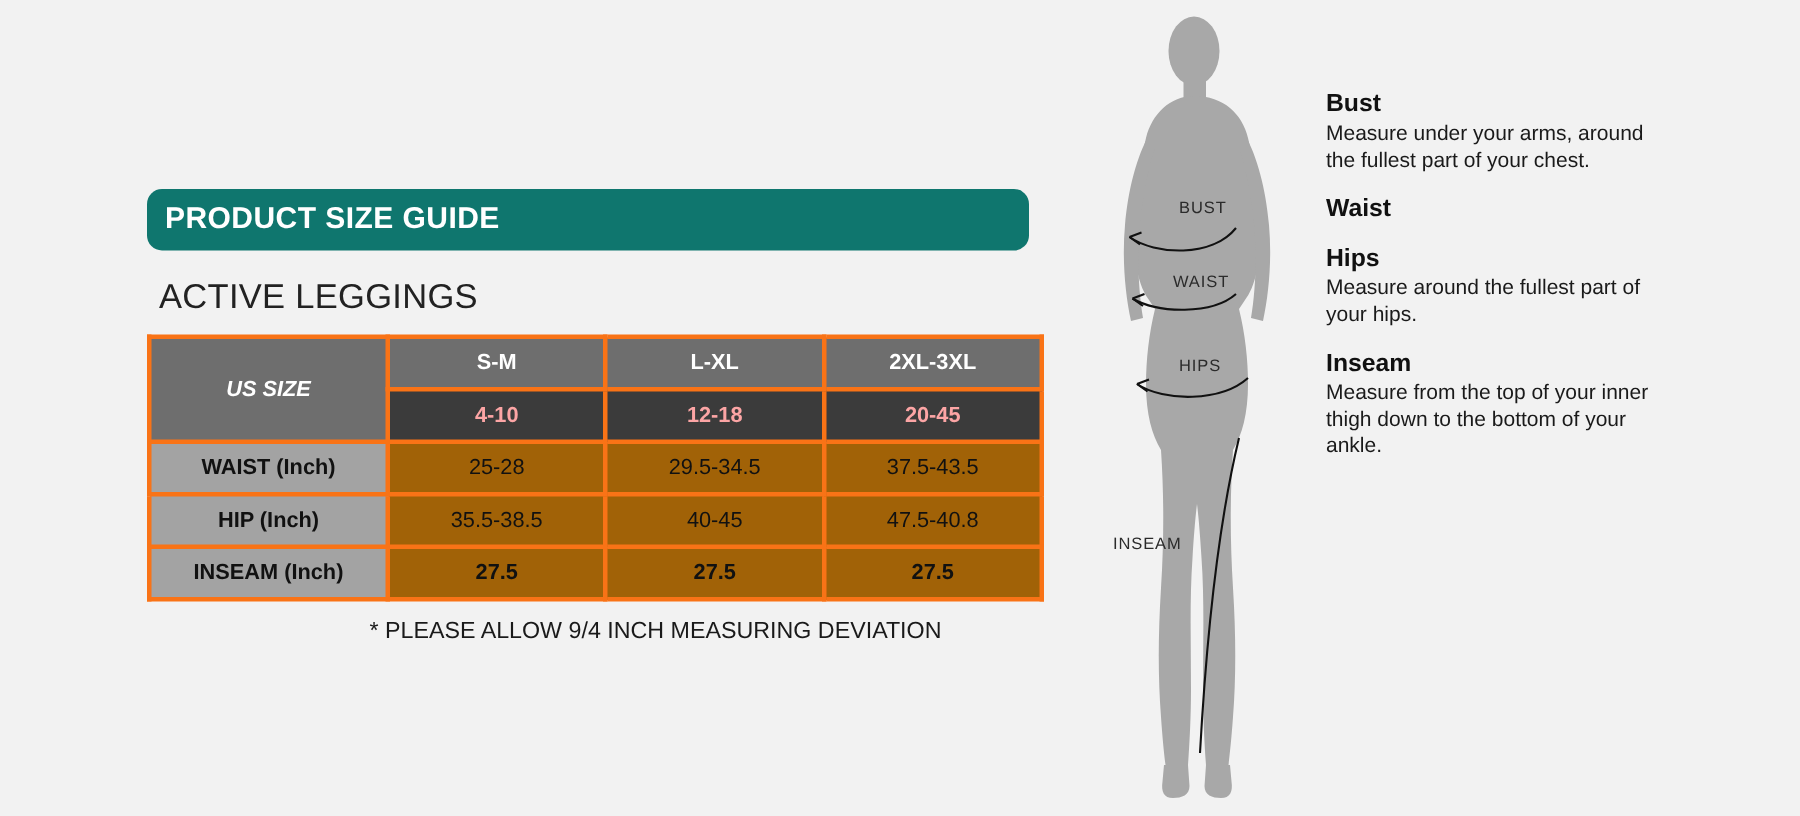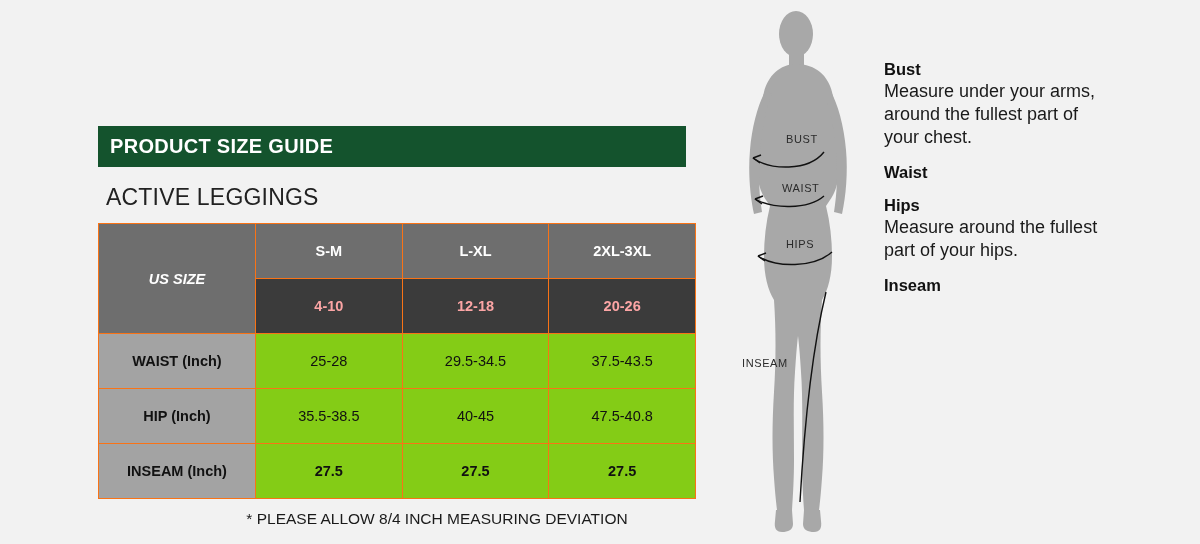--- a/index.html
+++ b/index.html
@@ -18,48 +18,49 @@
 
   
   .left-panel {
     position: absolute;
     left: 98px;
     top: 126px;
     width: 600px;
   }
 
   .title-bar {
-    background: #14532d;
+    background: #0f766e;
     color: #ffffff;
     font-size: 20px;
     font-weight: bold;
     letter-spacing: 0.3px;
     padding: 9px 0 9px 12px;
     width: 588px;
     box-sizing: border-box;
+    border-radius: 10px;
   }
 
   .product-name {
     font-size: 23px;
     font-weight: normal;
     color: #222222;
     margin: 17px 0 12px 8px;
     letter-spacing: 0.2px;
   }
 
   table.size-table {
     border-collapse: collapse;
     width: 598px;
     table-layout: fixed;
   }
   table.size-table td {
-    border: 1px solid #f97316;
+    border: 3px solid #f97316;
     text-align: center;
     font-size: 14.5px;
-    padding: 16px 2px;
+    padding: 5px 2px;
     height: 22px;
   }
   .hdr-dark {
     background: #6e6e6e;
     color: #ffffff;
     font-weight: bold;
     font-size: 15px;
   }
   .us-size-cell {
     background: #6e6e6e;
@@ -76,21 +77,21 @@
     font-size: 14.5px;
   }
   .row-label {
     background: #a3a3a3;
     color: #111111;
     font-weight: bold;
     font-size: 13.5px;
     border: 1px solid #ffffff;
   }
   .cell-white {
-    background: #84cc16;
+    background: #a16207;
     color: #111111;
     font-size: 15px;
     border: 1px solid #d8d8d8;
   }
   .cell-bold {
     font-weight: bold;
   }
 
   .note {
     text-align: center;
@@ -128,21 +129,21 @@
   .info-block {
     margin-bottom: 14px;
   }
   .info-head {
     font-size: 16.5px;
     font-weight: bold;
     color: #111111;
     margin-bottom: 1px;
   }
   .info-body {
-    font-size: 18px;
+    font-size: 14px;
     color: #1a1a1a;
     line-height: 1.28;
   }
 </style>
 </head>
 <body>
 
 <div class="left-panel">
 
   <div class="title-bar">PRODUCT SIZE GUIDE</div>
@@ -153,21 +154,21 @@
     <tbody>
         <tr>
       <td class="us-size-cell" rowspan="2">US SIZE</td>
       <td class="hdr-dark">S-M</td>
       <td class="hdr-dark">L-XL</td>
       <td class="hdr-dark">2XL-3XL</td>
     </tr>
     <tr>
       <td class="hdr-darker">4-10</td>
       <td class="hdr-darker">12-18</td>
-      <td class="hdr-darker">20-26</td>
+      <td class="hdr-darker">20-45</td>
     </tr>
     <tr>
       <td class="row-label">WAIST (Inch)</td>
       <td class="cell-white">25-28</td>
       <td class="cell-white">29.5-34.5</td>
       <td class="cell-white">37.5-43.5</td>
     </tr>
     <tr>
       <td class="row-label">HIP (Inch)</td>
       <td class="cell-white">35.5-38.5</td>
@@ -177,21 +178,21 @@
     <tr>
       <td class="row-label">INSEAM (Inch)</td>
       <td class="cell-white cell-bold">27.5</td>
       <td class="cell-white cell-bold">27.5</td>
       <td class="cell-white cell-bold">27.5</td>
     </tr>
   </tbody>
     </table>
 
   <div class="note">
-    <div>* PLEASE ALLOW 8/4 INCH MEASURING DEVIATION</div>
+    <div>* PLEASE ALLOW 9/4 INCH MEASURING DEVIATION</div>
   </div>
 </div>
 
 <div class="figure-wrap">
   <svg width="190" height="544" viewBox="0 0 190 544">
 
     <g fill="#a8a8a8">
 
       <ellipse cx="96" cy="34" rx="17" ry="23"></ellipse>
 
@@ -267,14 +268,15 @@
   </div>
   <div class="info-block">
     <div class="info-head">Waist</div>
   </div>
   <div class="info-block">
     <div class="info-head">Hips</div>
     <div class="info-body">Measure around the fullest part of your hips.</div>
   </div>
   <div class="info-block">
     <div class="info-head">Inseam</div>
+    <div class="info-body">Measure from the top of your inner thigh down to the  bottom of your ankle.</div>
   </div>
 </div>
 
 </body></html>

